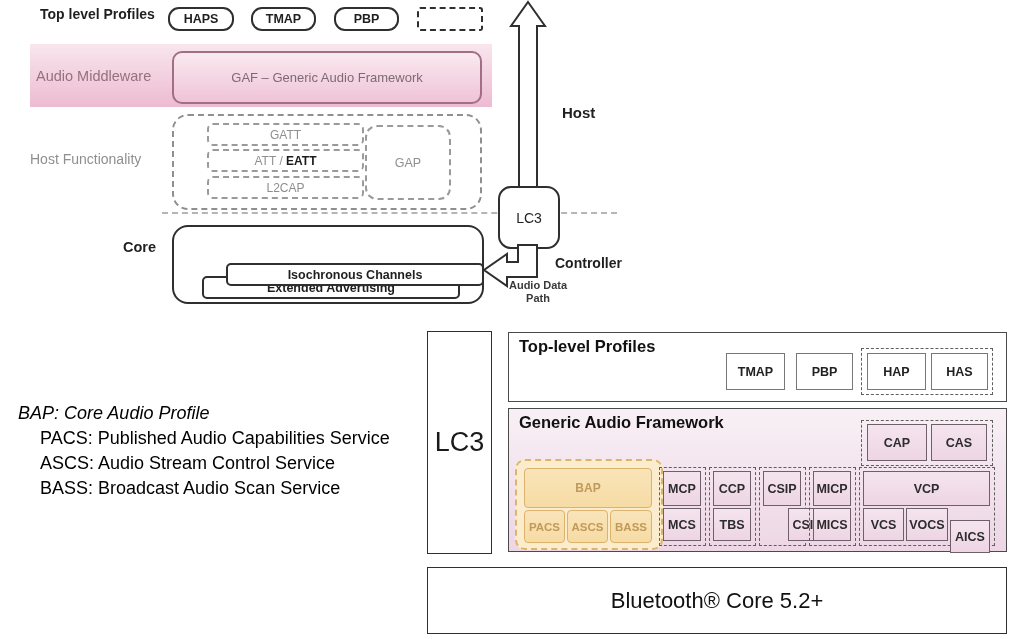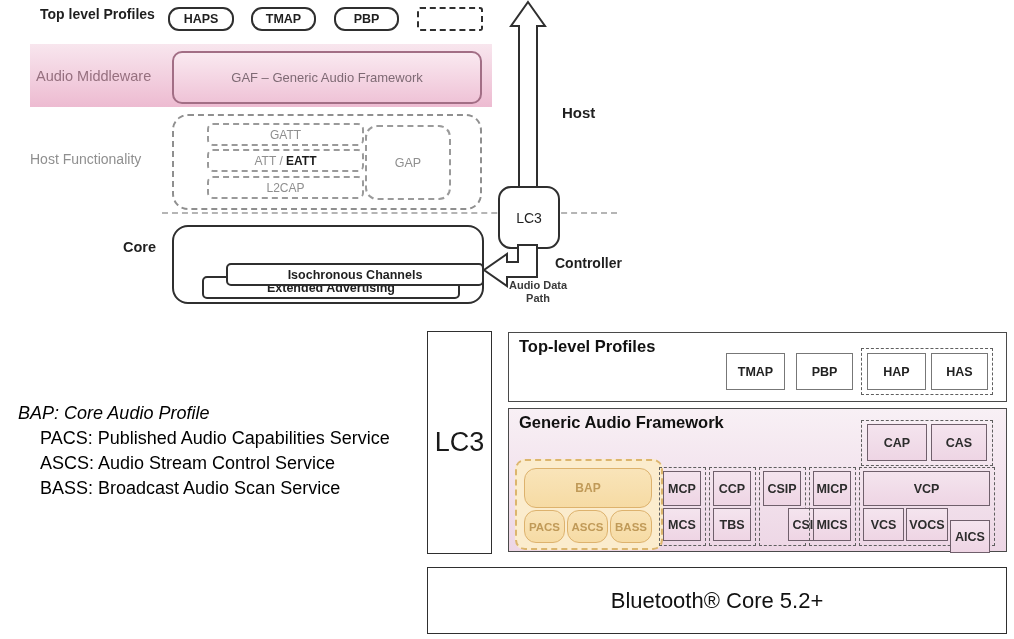--- a/index.html
+++ b/index.html
@@ -52,21 +52,21 @@
   .tlp-panel{left:508px;top:332px;width:497px;height:68px;}
   .panel-title{left:10px;top:4px;font-size:16.5px;font-weight:600;color:#111;}
   .wbox{height:35px;border:1.5px solid #777;background:#fff;font-size:12.5px;font-weight:600;color:#222;}
   .dash-wrap{border:1.5px dashed #5f5f5f;}
   .gaf-panel{left:508px;top:408px;width:497px;height:142px;
              background:linear-gradient(#f8f0f5,#edd6e5);}
   .pinkbox{background:linear-gradient(#f4e4ee,#eed5e4);border:1.5px solid #6f5f6b;
            font-size:12.5px;font-weight:600;color:#2c2c2c;}
   .bap-group{left:6px;top:50px;width:144px;height:87px;background:#fbeccd;
              border:2px dashed #dcb56d;border-radius:10px;}
-  .orangebox{background:linear-gradient(#f9e4b9,#f6dba4);border:1.5px solid #ddb26d;border-radius:12px;
+  .orangebox{background:linear-gradient(#f9e4b9,#f6dba4);border:1.5px solid #ddb26d;border-radius:4px;
              font-size:12px;font-weight:600;color:#c09a58;}
   .pair-wrap{top:58px;width:45px;height:77px;border:1.5px dashed #5f5f5f;}
   .vcp-wrap{left:350px;top:58px;width:134px;height:77px;border:1.5px dashed #5f5f5f;}
   .bt-core{left:427px;top:567px;width:578px;height:65px;border:1.5px solid #2f2f2f;background:#fff;
            font-size:22px;color:#111;}
 </style>
 </head>
 <body>
 
 <div class="stage">

